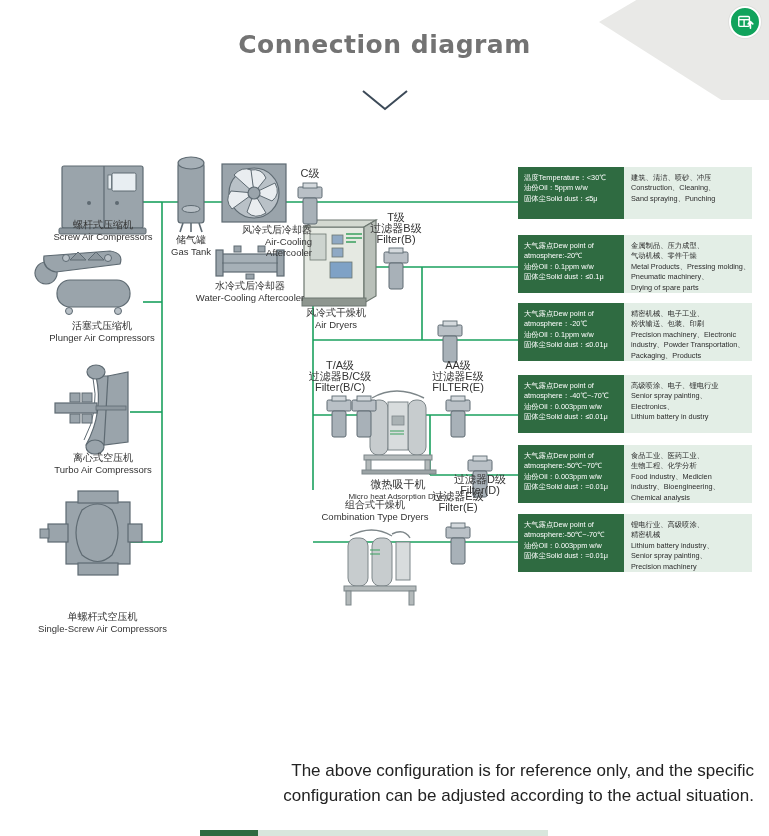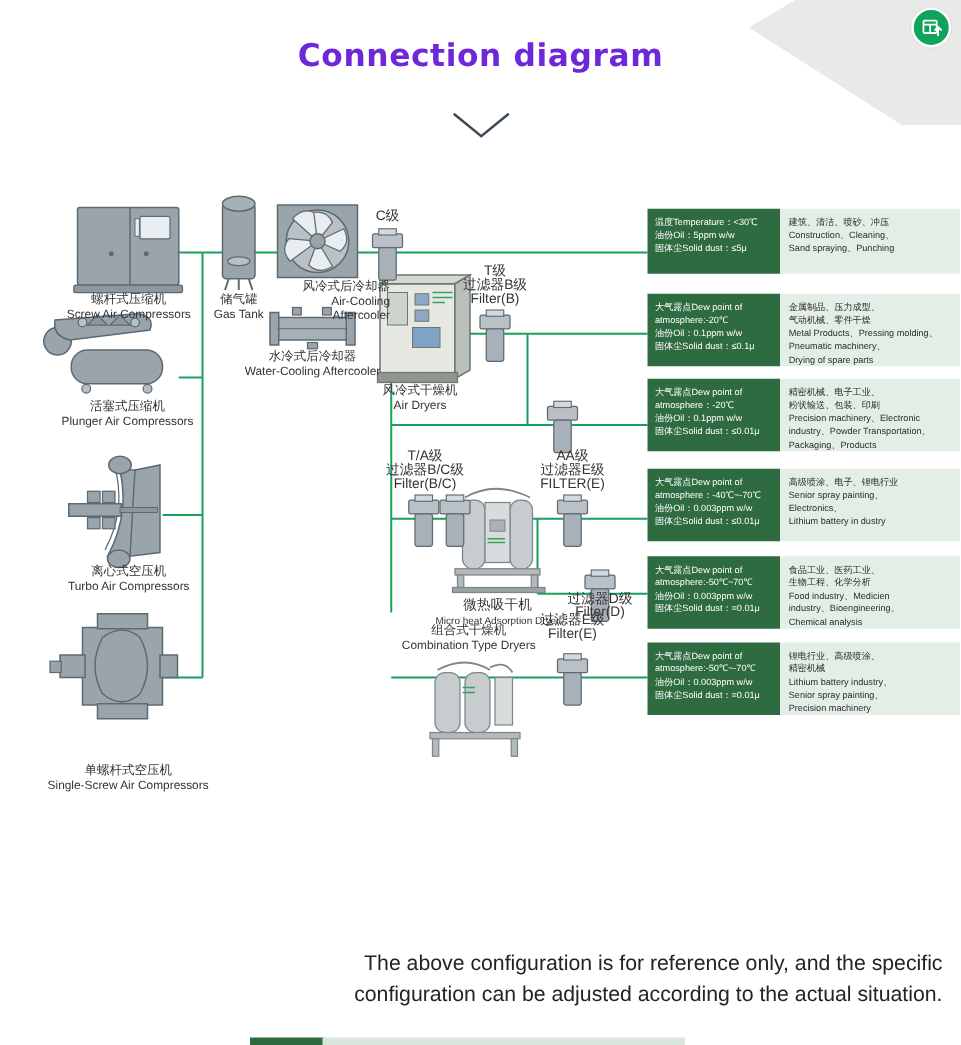--- a/index.html
+++ b/index.html
@@ -25,21 +25,21 @@
     background:#10a35c;
     border:2px solid #ffffff;
     box-shadow:0 0 0 1px rgba(0,0,0,0.04);
     display:flex; align-items:center; justify-content:center;
   }
 
   
   .title {
     position:absolute; top:30px; left:0; width:769px;
     text-align:center;
-    font-size:25px; font-weight:bold; color:#6d28d9;
+    font-size:25px; font-weight:bold; color:#737373;
     letter-spacing:0.5px;
     font-family:"DejaVu Sans", sans-serif;
   }
   .chevron {
     position:absolute; top:88px; left:50%; transform:translateX(-50%);
   }
 
   
   .diagram { position:absolute; left:0; top:150px; width:769px; height:460px; }
   .svg-layer{ position:absolute; left:0; top:0; }
@@ -52,21 +52,21 @@
   
   .tag { position:absolute; text-align:center; font-size:11px; color:#333; line-height:11px; white-space:nowrap; }
 
   
   .info-row { position:absolute; display:flex; height:52px; }
   .info-left {
     width:106px; background:#2f6b41; color:#ffffff;
     font-size:7.3px; line-height:10.4px; padding:6px 5px 0 6px;
   }
   .info-right {
-    width:144px; background:#e3eee6; color:#2c2c2c;
+    width:128px; background:#e3eee6; color:#2c2c2c;
     font-size:7.3px; line-height:10.4px; padding:6px 5px 0 7px;
   }
   .info-left div, .info-right div { white-space:nowrap; }
 
   
   .footer-note {
     position:absolute; left:244px; top:758px; width:510px;
     font-size:17px; line-height:25px; color:#232323;
     font-family:Liberation Sans, sans-serif;
     text-align:right;
@@ -288,21 +288,21 @@
         <rect x="473" y="321" width="14" height="26" rx="2" fill="#a8b1b8" stroke="#5e6a72" stroke-width="1"></rect>
       </g>
 
       <g>
         <rect x="446" y="377" width="24" height="11" rx="1.5" fill="#b9c0c6" stroke="#5e6a72" stroke-width="1"></rect>
         <rect x="451" y="373" width="14" height="5" fill="#d4d9dd" stroke="#5e6a72" stroke-width="0.9"></rect>
         <rect x="451" y="388" width="14" height="26" rx="2" fill="#a8b1b8" stroke="#5e6a72" stroke-width="1"></rect>
       </g>
     </svg>
 
-    <div class="eq" style="left:30px; top:84px; width:146px;">
+    <div class="eq" style="left:30px; top:69px; width:146px;">
       <div class="cap"><span class="cn">螺杆式压缩机</span></div>
       <div class="cap">Screw Air Compressors</div>
     </div>
 
     <div class="eq" style="left:22px; top:170px; width:160px;">
       <div class="cap"><span class="cn">活塞式压缩机</span></div>
       <div class="cap">Plunger Air Compressors</div>
     </div>
 
     <div class="eq" style="left:28px; top:302px; width:150px;">

